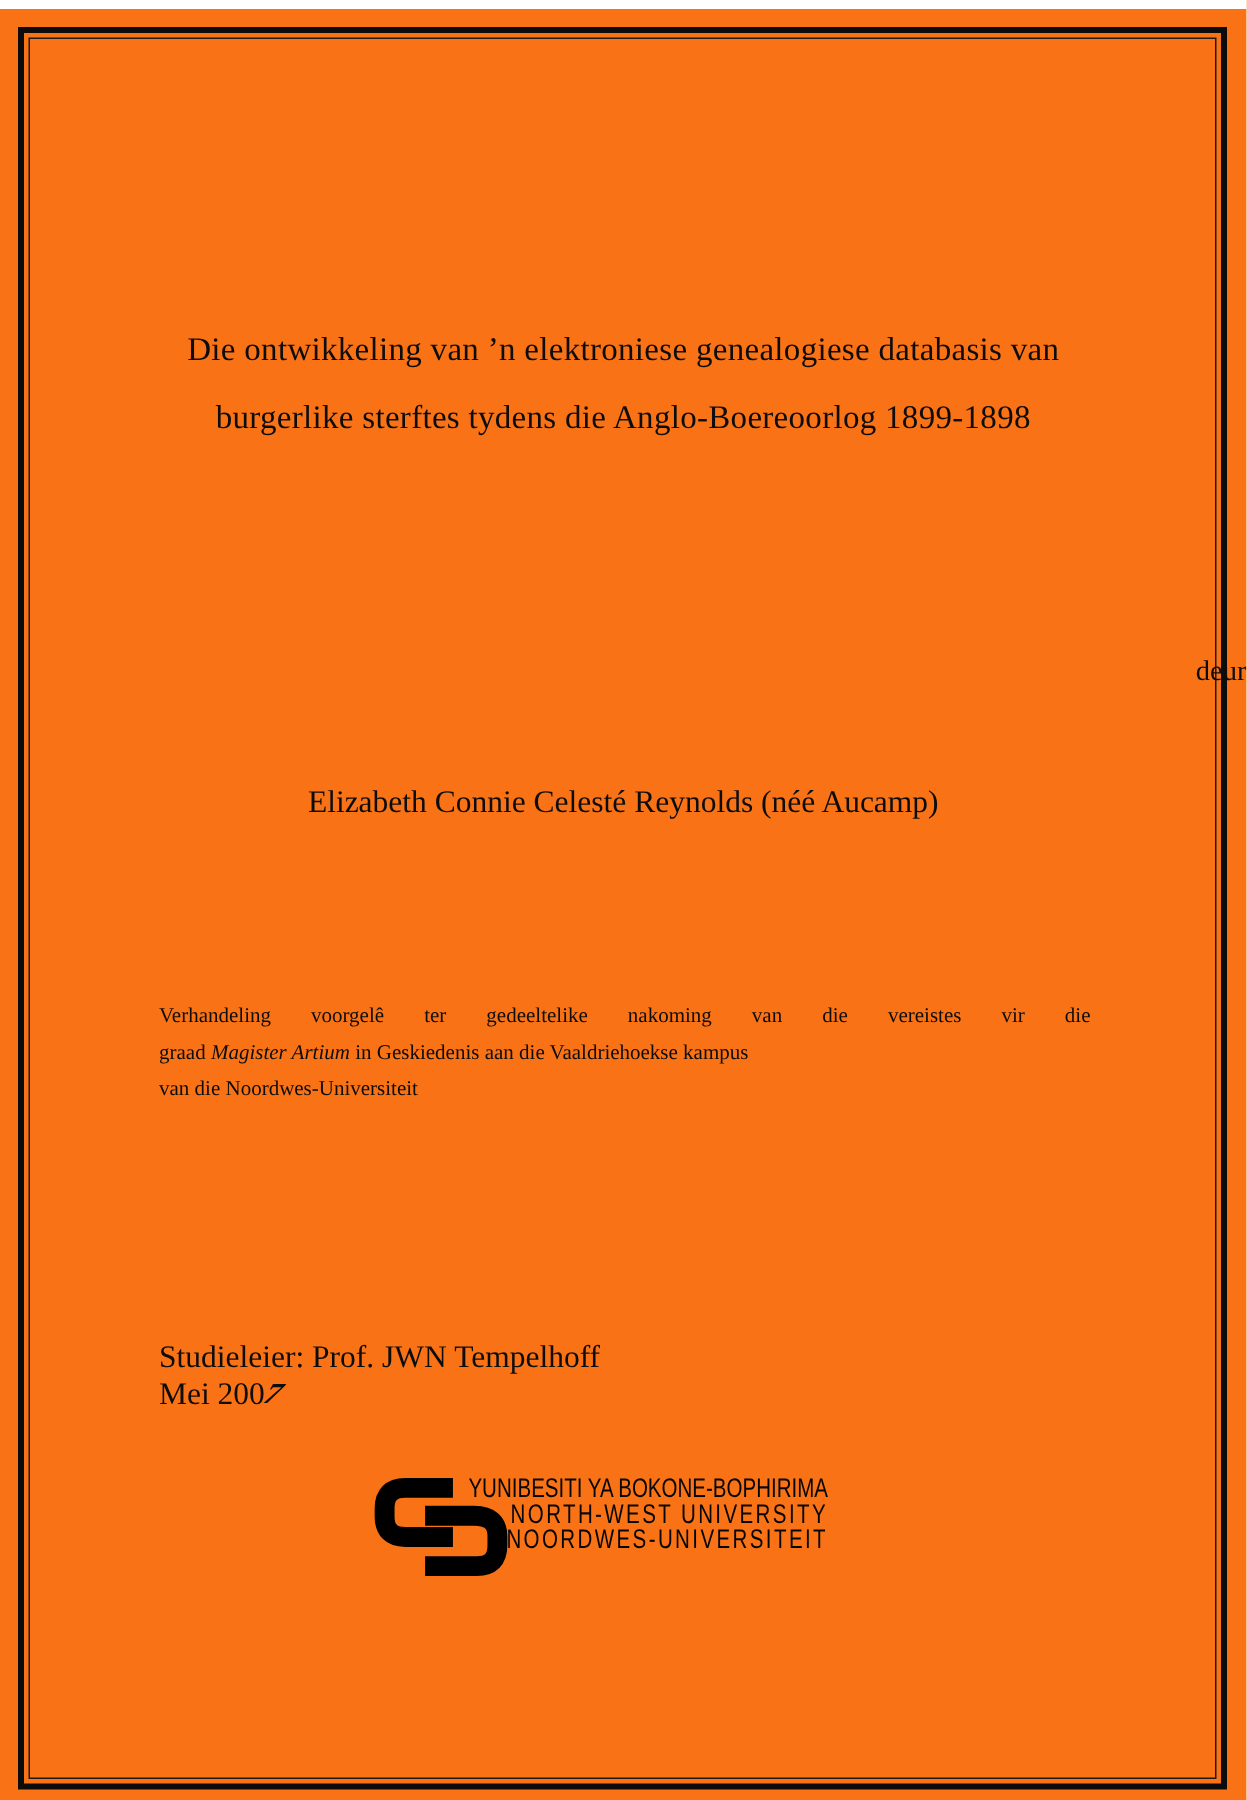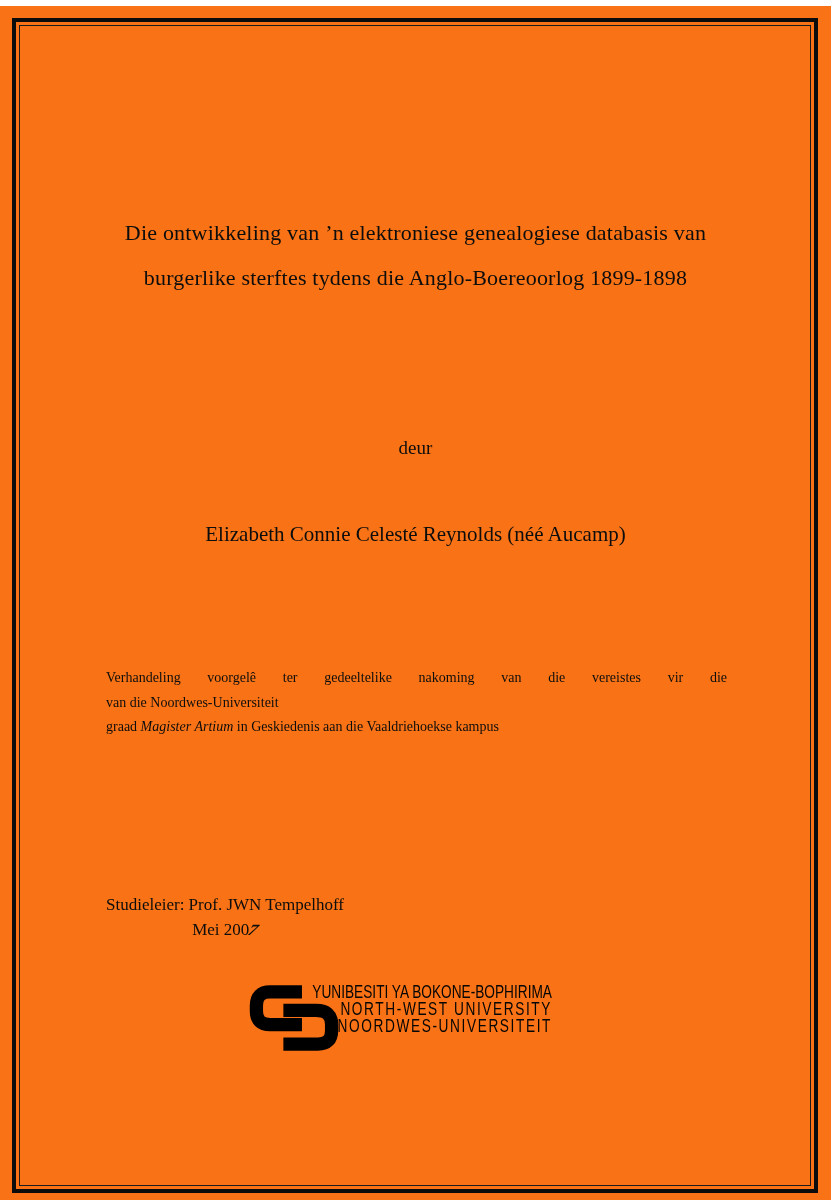--- a/index.html
+++ b/index.html
@@ -18,35 +18,35 @@
     position:absolute; top:19px; left:19px; right:20px; bottom:20px;
     border:1px solid #1d1d1d;
   }
   .thesis-title{
     position:absolute; top:204px; left:55px; right:55px;
     text-align:center; font-size:22px; line-height:45px;
     letter-spacing:.2px;
   }
   .byline{
     position:absolute; top:431px; left:0; right:0;
-    text-align:center; font-size:19px;
+    text-align:right; font-size:19px;
   }
   .author{
     position:absolute; top:516px; left:0; right:0;
     text-align:center; font-size:21px;
   }
   .statement{
     position:absolute; top:660px; left:106px; width:621px;
     font-size:14px; line-height:24.5px;
   }
   .statement .justify-line{ text-align:justify; text-align-last:justify; }
   .statement .it{ font-style:italic; }
   .imprint{
     position:absolute; top:886px; left:106px;
-    font-size:17px; line-height:25px;text-align:center;
+    font-size:21px; line-height:25px;
   }
   .seven{
     display:inline-block;
     transform:skewX(-30deg) scaleY(.92);
     font-weight:600;
   }
   
   .nwu-logo{ position:absolute; top:975px; left:248px; width:320px; height:80px; }
   .logo-mark{ position:absolute; left:0; top:2px; }
   .logo-mark path{ fill:none; stroke:#000; stroke-width:15; }
@@ -71,22 +71,22 @@
     <div>Die ontwikkeling van ’n elektroniese genealogiese databasis van</div>
     <div>burgerlike sterftes tydens die Anglo-Boereoorlog 1899-1898</div>
   </div>
 
   <div class="byline">deur</div>
 
   <div class="author">Elizabeth Connie Celesté Reynolds (néé Aucamp)</div>
 
   <div class="statement">
     <div class="justify-line">Verhandeling voorgelê ter gedeeltelike nakoming van die vereistes vir die</div>
+    <div><span>graad </span><span class="it">Magister Artium</span><span> in Geskiedenis aan die Vaaldriehoekse kampus</span></div>
     <div>van die Noordwes-Universiteit</div>
-    <div><span>graad </span><span class="it">Magister Artium</span><span> in Geskiedenis aan die Vaaldriehoekse kampus</span></div>
   </div>
 
   <div class="imprint">
     <div>Studieleier: Prof. JWN Tempelhoff</div>
     <div><span>Mei 200</span><span class="seven">7</span></div>
   </div>
 
   <div class="nwu-logo">
     <svg class="logo-mark" viewBox="0 0 104 78" width="92" height="70" aria-hidden="true">
       <path d="M61 9.5 H25 Q9.5 9.5 9.5 25 V31 Q9.5 46.5 25 46.5 H61"></path>

